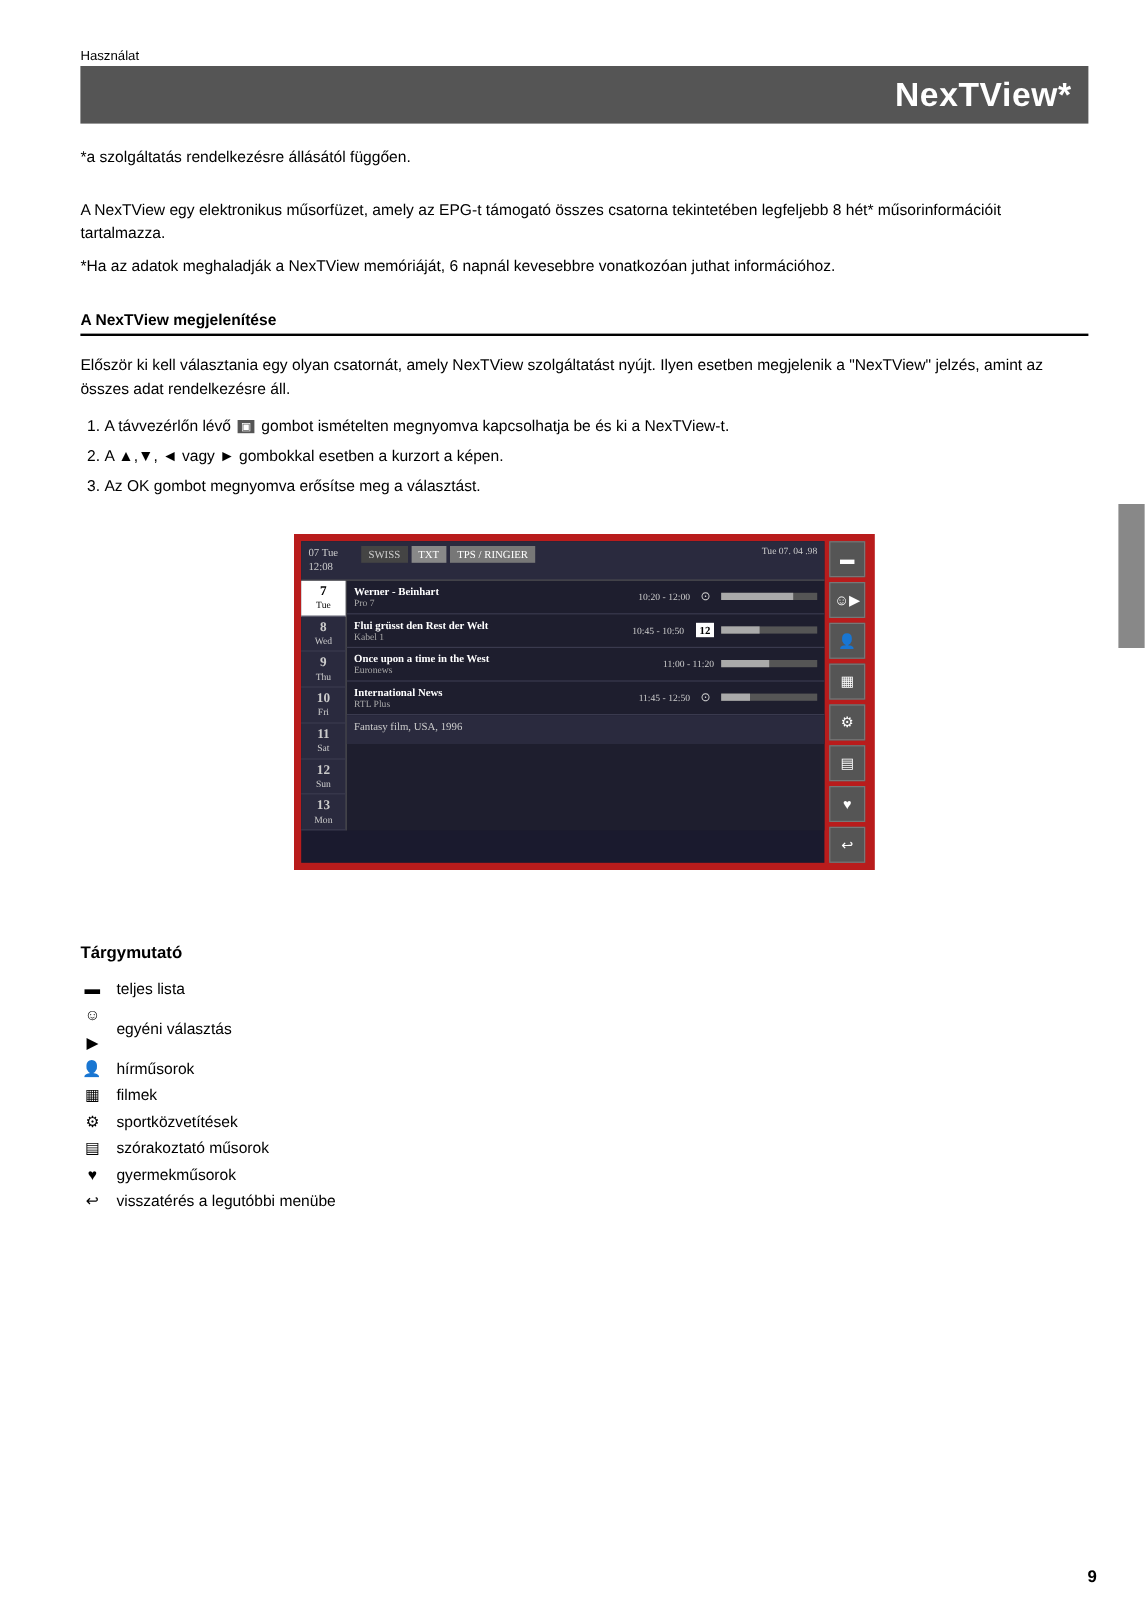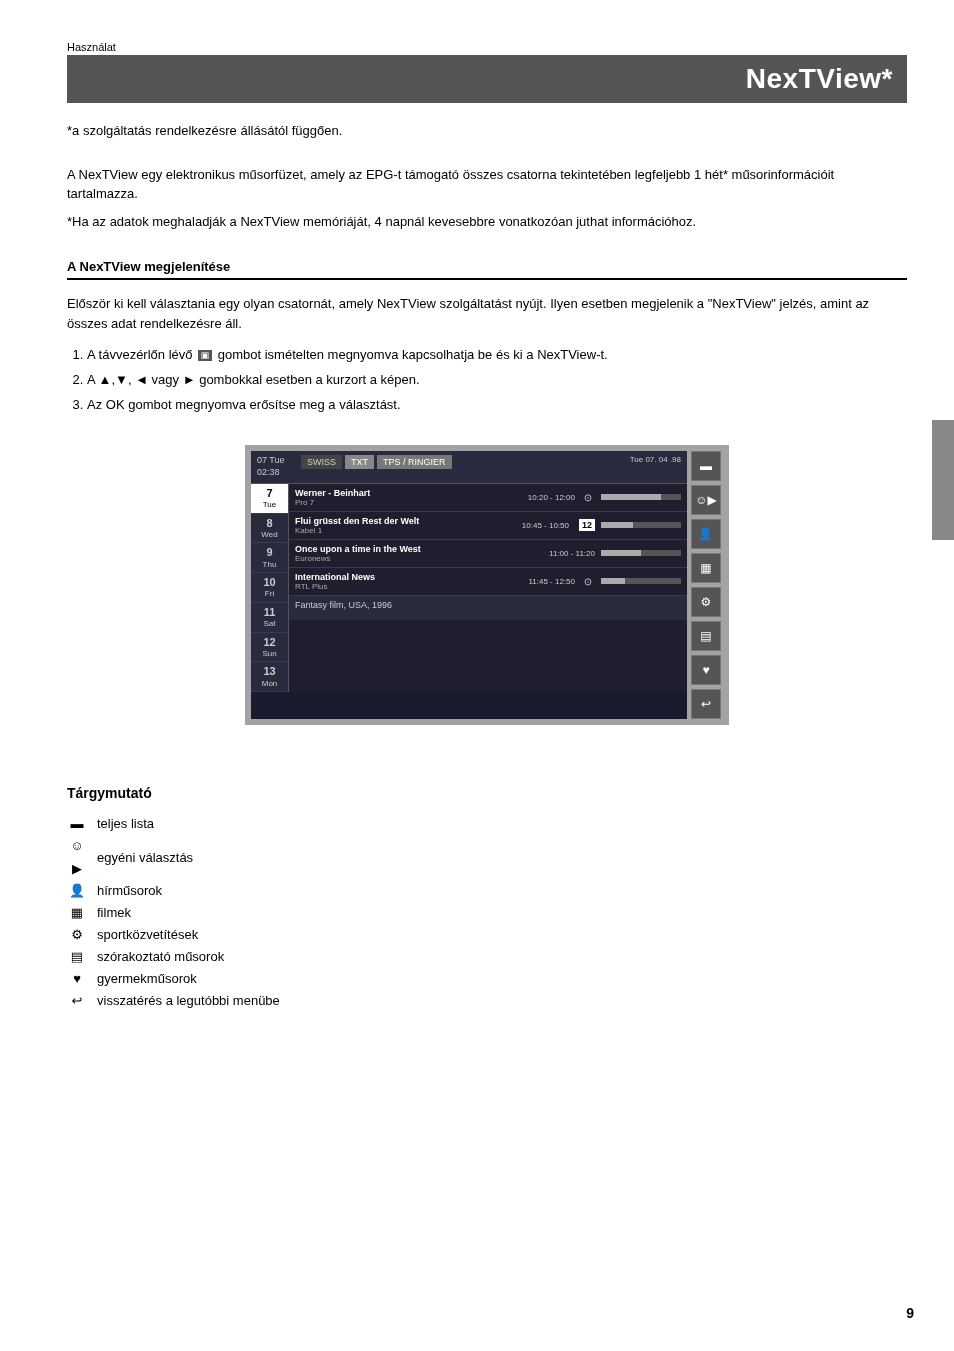--- a/index.html
+++ b/index.html
@@ -71,24 +71,25 @@
     }
 
     .numbered-list li {
       margin-bottom: 4px;
     }
 
     
     .epg-container {
       margin: 30px auto;
       width: 484px;
-      background: #a3a3a3;
+      background: #b91c1c;
       padding: 6px;
       display: flex;
       gap: 4px;
+      font-family: Liberation Serif, serif;
     }
 
     .epg-main {
       background: #1a1a2e;
       flex: 1;
       color: #fff;
       font-size: 10px;
     }
 
     .epg-sidebar-icons {
@@ -344,22 +345,22 @@
 <div class="page-container">
   
   <div class="section-label">Használat</div>
   <div class="title-box">
     <h1>NexTView*</h1>
   </div>
 
   
   <p class="intro-text">*a szolgáltatás rendelkezésre állásától függően.</p>
   <br>
-  <p class="intro-text">A NexTView egy elektronikus műsorfüzet, amely az EPG-t támogató összes csatorna tekintetében legfeljebb 1 hét* műsorinformációit tartalmazza.</p>
-  <p class="intro-text">*Ha az adatok meghaladják a NexTView memóriáját, 4 napnál kevesebbre vonatkozóan juthat információhoz.</p>
+  <p class="intro-text">A NexTView egy elektronikus műsorfüzet, amely az EPG-t támogató összes csatorna tekintetében legfeljebb 8 hét* műsorinformációit tartalmazza.</p>
+  <p class="intro-text">*Ha az adatok meghaladják a NexTView memóriáját, 6 napnál kevesebbre vonatkozóan juthat információhoz.</p>
 
   
   <h2 class="section-heading">A NexTView megjelenítése</h2>
 
   <p class="section-intro">Először ki kell választania egy olyan csatornát, amely NexTView szolgáltatást nyújt.  Ilyen esetben megjelenik a "NexTView" jelzés, amint az összes adat rendelkezésre áll.</p>
 
   
   <ol class="numbered-list">
     <li>
       A távvezérlőn lévő <span class="inline-icon">▣</span> gombot ismételten megnyomva kapcsolhatja be és ki a NexTView-t.
@@ -369,21 +370,21 @@
   </ol>
 
   
   <div class="epg-container">
 
     <div class="epg-main">
 
       <div class="epg-header">
         <div class="epg-datetime">
           <div>07 Tue</div>
-          <div>02:38</div>
+          <div>12:08</div>
         </div>
         <div class="epg-channel-tabs">
           <div class="epg-tab">SWISS</div>
           <div class="epg-tab active">TXT</div>
           <div class="epg-tab highlight">TPS / RINGIER</div>
         </div>
         <div class="epg-channel-info">
           <div>Tue 07. 04 .98</div>
         </div>
       </div>

